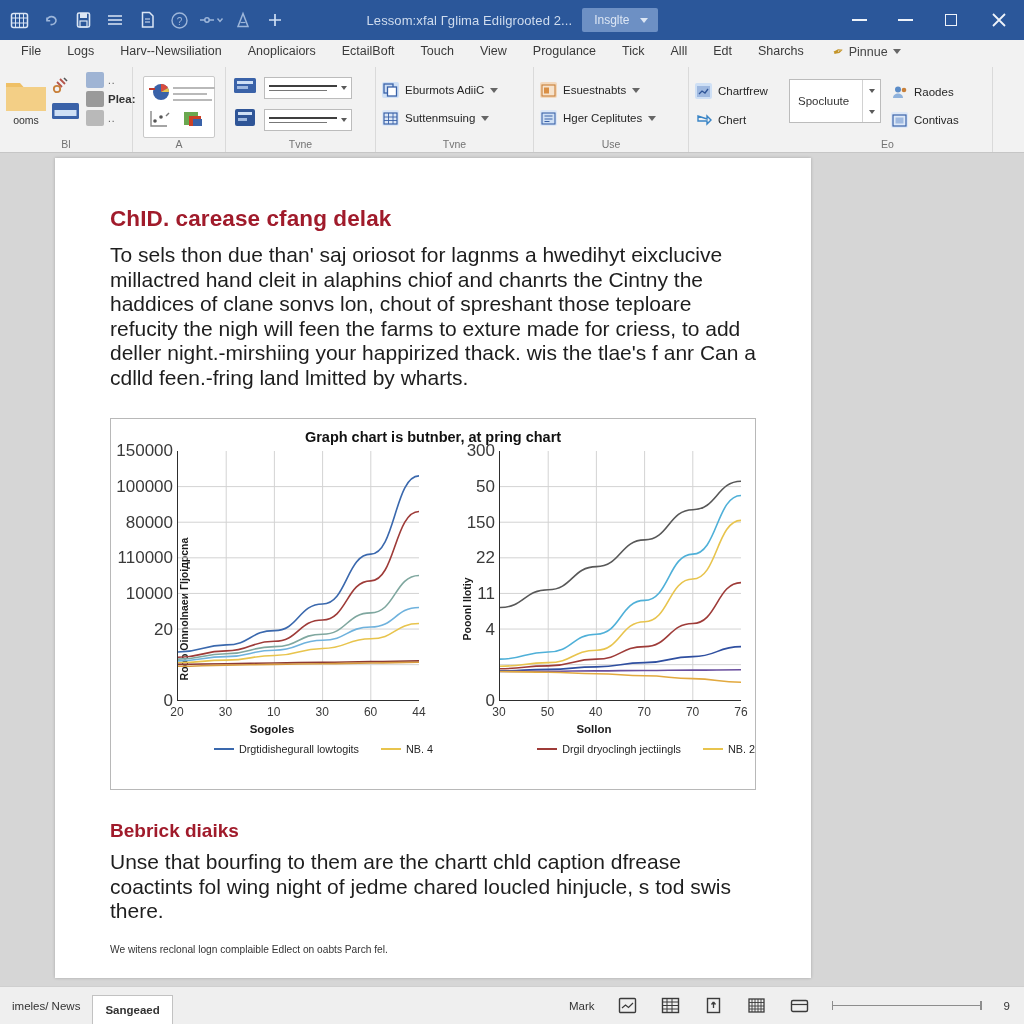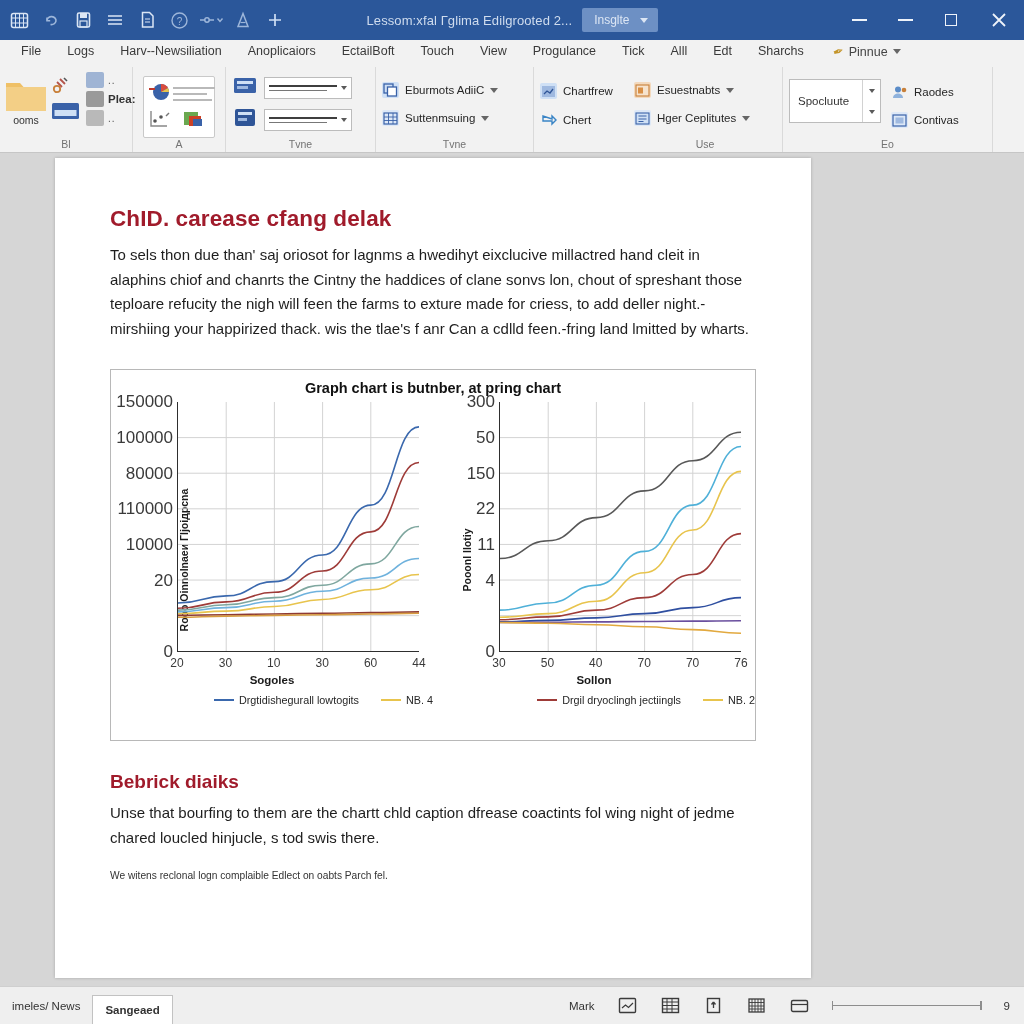--- a/index.html
+++ b/index.html
@@ -130,21 +130,21 @@
     position: absolute; left: 55px; top: 5px; width: 756px; height: 820px;
     background: #ffffff;
     box-shadow: 0 0 3px rgba(0,0,0,.22);
   }
   .doc-pad { padding: 48px 55px 0 55px; }
   h1.doc-h {
     color: #a01b2b; font-size: 22.5px; font-weight: bold;
     letter-spacing: .1px; margin-bottom: 11px;
   }
   p.doc-p {
-    font-size: 15px; color: #1e1e1e; line-height: 24.5px;
+    font-size: 21px; color: #1e1e1e; line-height: 24.5px;
     text-align: left;
   }
   p.doc-small {
     font-size: 10.2px; color: #333; margin-top: 20px;
   }
   h2.doc-h2 {
     color: #a01b2b; font-size: 19px; font-weight: bold; margin-bottom: 8px;
   }
 
   
@@ -471,20 +471,46 @@
                 <path d="M1 5h13M1 8.5h13M5.5 1v11M10 1v11" stroke="#3a62a8" stroke-width="0.9"></path>
               </svg>
           </span>
           <span>Suttenmsuing</span>
           <span class="caret-d" style="border-top-color:#666"></span>
         </div>
       </div>
       <div class="rgroup-label">Tvne</div>
     </div>
 
+    <div class="rgroup" style="width:155px">
+      <div class="rgroup-inner" style="flex-direction:column;gap:2px;padding-top:7px">
+        <div class="itemrow">
+          <span class="ico16" style="background:#f3d9bd">
+            <svg width="15" height="13" viewBox="0 0 15 13">
+                <rect x="1" y="1" width="13" height="11" fill="#f6e3cd" stroke="#c8803a" stroke-width="1.1"></rect>
+                <rect x="3" y="3.5" width="5" height="6" fill="#d98f45"></rect>
+              </svg>
+          </span>
+          <span>Esuestnabts</span>
+          <span class="caret-d" style="border-top-color:#666"></span>
+        </div>
+        <div class="itemrow">
+          <span class="ico16" style="background:#dde8f7">
+            <svg width="15" height="13" viewBox="0 0 15 13">
+                <rect x="1" y="1" width="13" height="11" fill="#cfe0f5" stroke="#3a62a8" stroke-width="1.1"></rect>
+                <path d="M3.5 4h8M3.5 7h8M3.5 9.5h5" stroke="#3a62a8" stroke-width="1"></path>
+              </svg>
+          </span>
+          <span>Hger Ceplitutes</span>
+          <span class="caret-d" style="border-top-color:#666"></span>
+        </div>
+      </div>
+      <div class="rgroup-label">Use</div>
+    </div>
+
     <div class="rgroup" style="width:94px;border-right:none">
       <div class="rgroup-inner" style="flex-direction:column;gap:3px;padding-top:8px">
         <div class="itemrow">
           <span class="ico16" style="background:#cfe0f5">
             <svg width="15" height="13" viewBox="0 0 15 13">
                 <rect x="1" y="1" width="13" height="11" fill="#9fb9e0"></rect>
                 <path d="M3 9l3-3 3 2 3-4" stroke="#2f5597" stroke-width="1.3" fill="none"></path>
               </svg>
           </span>
           <span>Chartfrew</span>
@@ -492,46 +518,20 @@
         <div class="itemrow">
           <span class="ico16">
             <svg width="16" height="14" viewBox="0 0 16 14">
                 <path d="M2 3v5h9v3l4-4-4-4v3z" fill="none" stroke="#3a85c6" stroke-width="1.4"></path>
               </svg>
           </span>
           <span>Chert</span>
         </div>
       </div>
       <div class="rgroup-label">&nbsp;</div>
-    </div>
-
-    <div class="rgroup" style="width:155px">
-      <div class="rgroup-inner" style="flex-direction:column;gap:2px;padding-top:7px">
-        <div class="itemrow">
-          <span class="ico16" style="background:#f3d9bd">
-            <svg width="15" height="13" viewBox="0 0 15 13">
-                <rect x="1" y="1" width="13" height="11" fill="#f6e3cd" stroke="#c8803a" stroke-width="1.1"></rect>
-                <rect x="3" y="3.5" width="5" height="6" fill="#d98f45"></rect>
-              </svg>
-          </span>
-          <span>Esuestnabts</span>
-          <span class="caret-d" style="border-top-color:#666"></span>
-        </div>
-        <div class="itemrow">
-          <span class="ico16" style="background:#dde8f7">
-            <svg width="15" height="13" viewBox="0 0 15 13">
-                <rect x="1" y="1" width="13" height="11" fill="#cfe0f5" stroke="#3a62a8" stroke-width="1.1"></rect>
-                <path d="M3.5 4h8M3.5 7h8M3.5 9.5h5" stroke="#3a62a8" stroke-width="1"></path>
-              </svg>
-          </span>
-          <span>Hger Ceplitutes</span>
-          <span class="caret-d" style="border-top-color:#666"></span>
-        </div>
-      </div>
-      <div class="rgroup-label">Use</div>
     </div>
 
     <div class="rgroup" style="width:210px">
       <div class="rgroup-inner" style="gap:10px;padding-top:9px">
         <div class="spinwrap">
           <span class="val">Spocluute</span>
           <span class="spinbtns">
             <span class="spinbtn">
               <span class="cbcaret"></span>
             </span>

